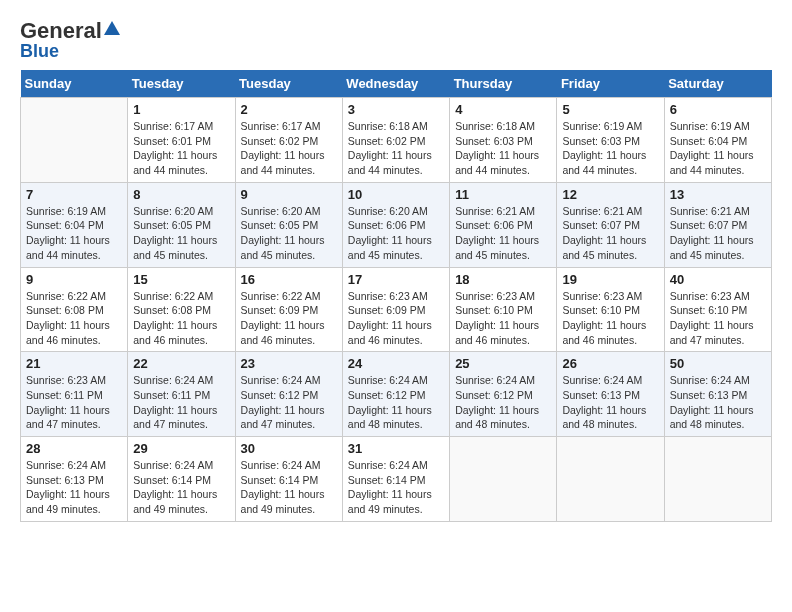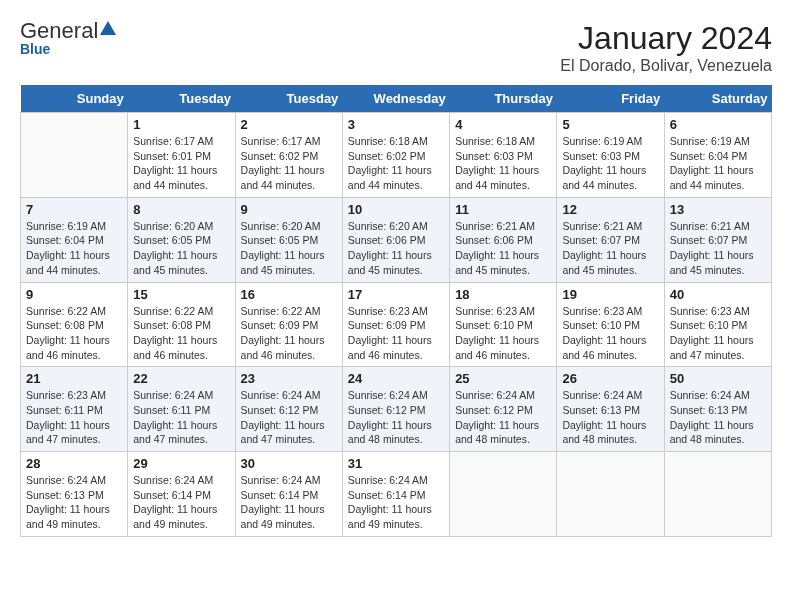--- a/index.html
+++ b/index.html
@@ -16,26 +16,26 @@
       align-items: flex-start;
       margin-bottom: 10px;
     }
     .logo {
       display: flex;
       flex-direction: column;
       align-items: flex-start;
     }
     .logo-general {
       font-size: 22px;
-      font-weight: normal;
+      font-weight: bold;
       color: #333;
       line-height: 1;
     }
     .logo-blue {
-      font-size: 14px;
+      font-size: 18px;
       font-weight: bold;
       color: #1a5fa8;
       line-height: 1;
     }
     .logo-icon {
       display: inline-block;
       width: 0;
       height: 0;
       border-left: 8px solid transparent;
       border-right: 8px solid transparent;
@@ -63,21 +63,21 @@
     }
     table {
       width: 100%;
       border-collapse: collapse;
       font-size: 11px;
     }
     thead tr th {
       background: #2a6db5;
       color: #fff;
       padding: 6px 4px;
-      text-align: right;
+      text-align: left;
       font-size: 13px;
       font-weight: bold;
     }
     tbody tr td {
       border: 1px solid #ccc;
       padding: 4px 5px;
       vertical-align: top;
       width: 14.28%;
       height: 80px;
     }
@@ -109,24 +109,20 @@
 </head>
 <body>
 
 <div class="header">
   <div class="logo">
     <div class="logo-row">
       <span class="logo-general">General</span>
       <span class="logo-icon"></span>
     </div>
     <span class="logo-blue">Blue</span>
-  </div>
-  <div class="title-section">
-    <div class="title-month">January 2024</div>
-    <div class="title-location">El Dorado, Bolivar, Venezuela</div>
   </div>
 </div>
 
 <table>
   <thead>
     <tr>
       <th>Sunday</th>
       <th>Tuesday</th>
       <th>Tuesday</th>
       <th>Wednesday</th>

